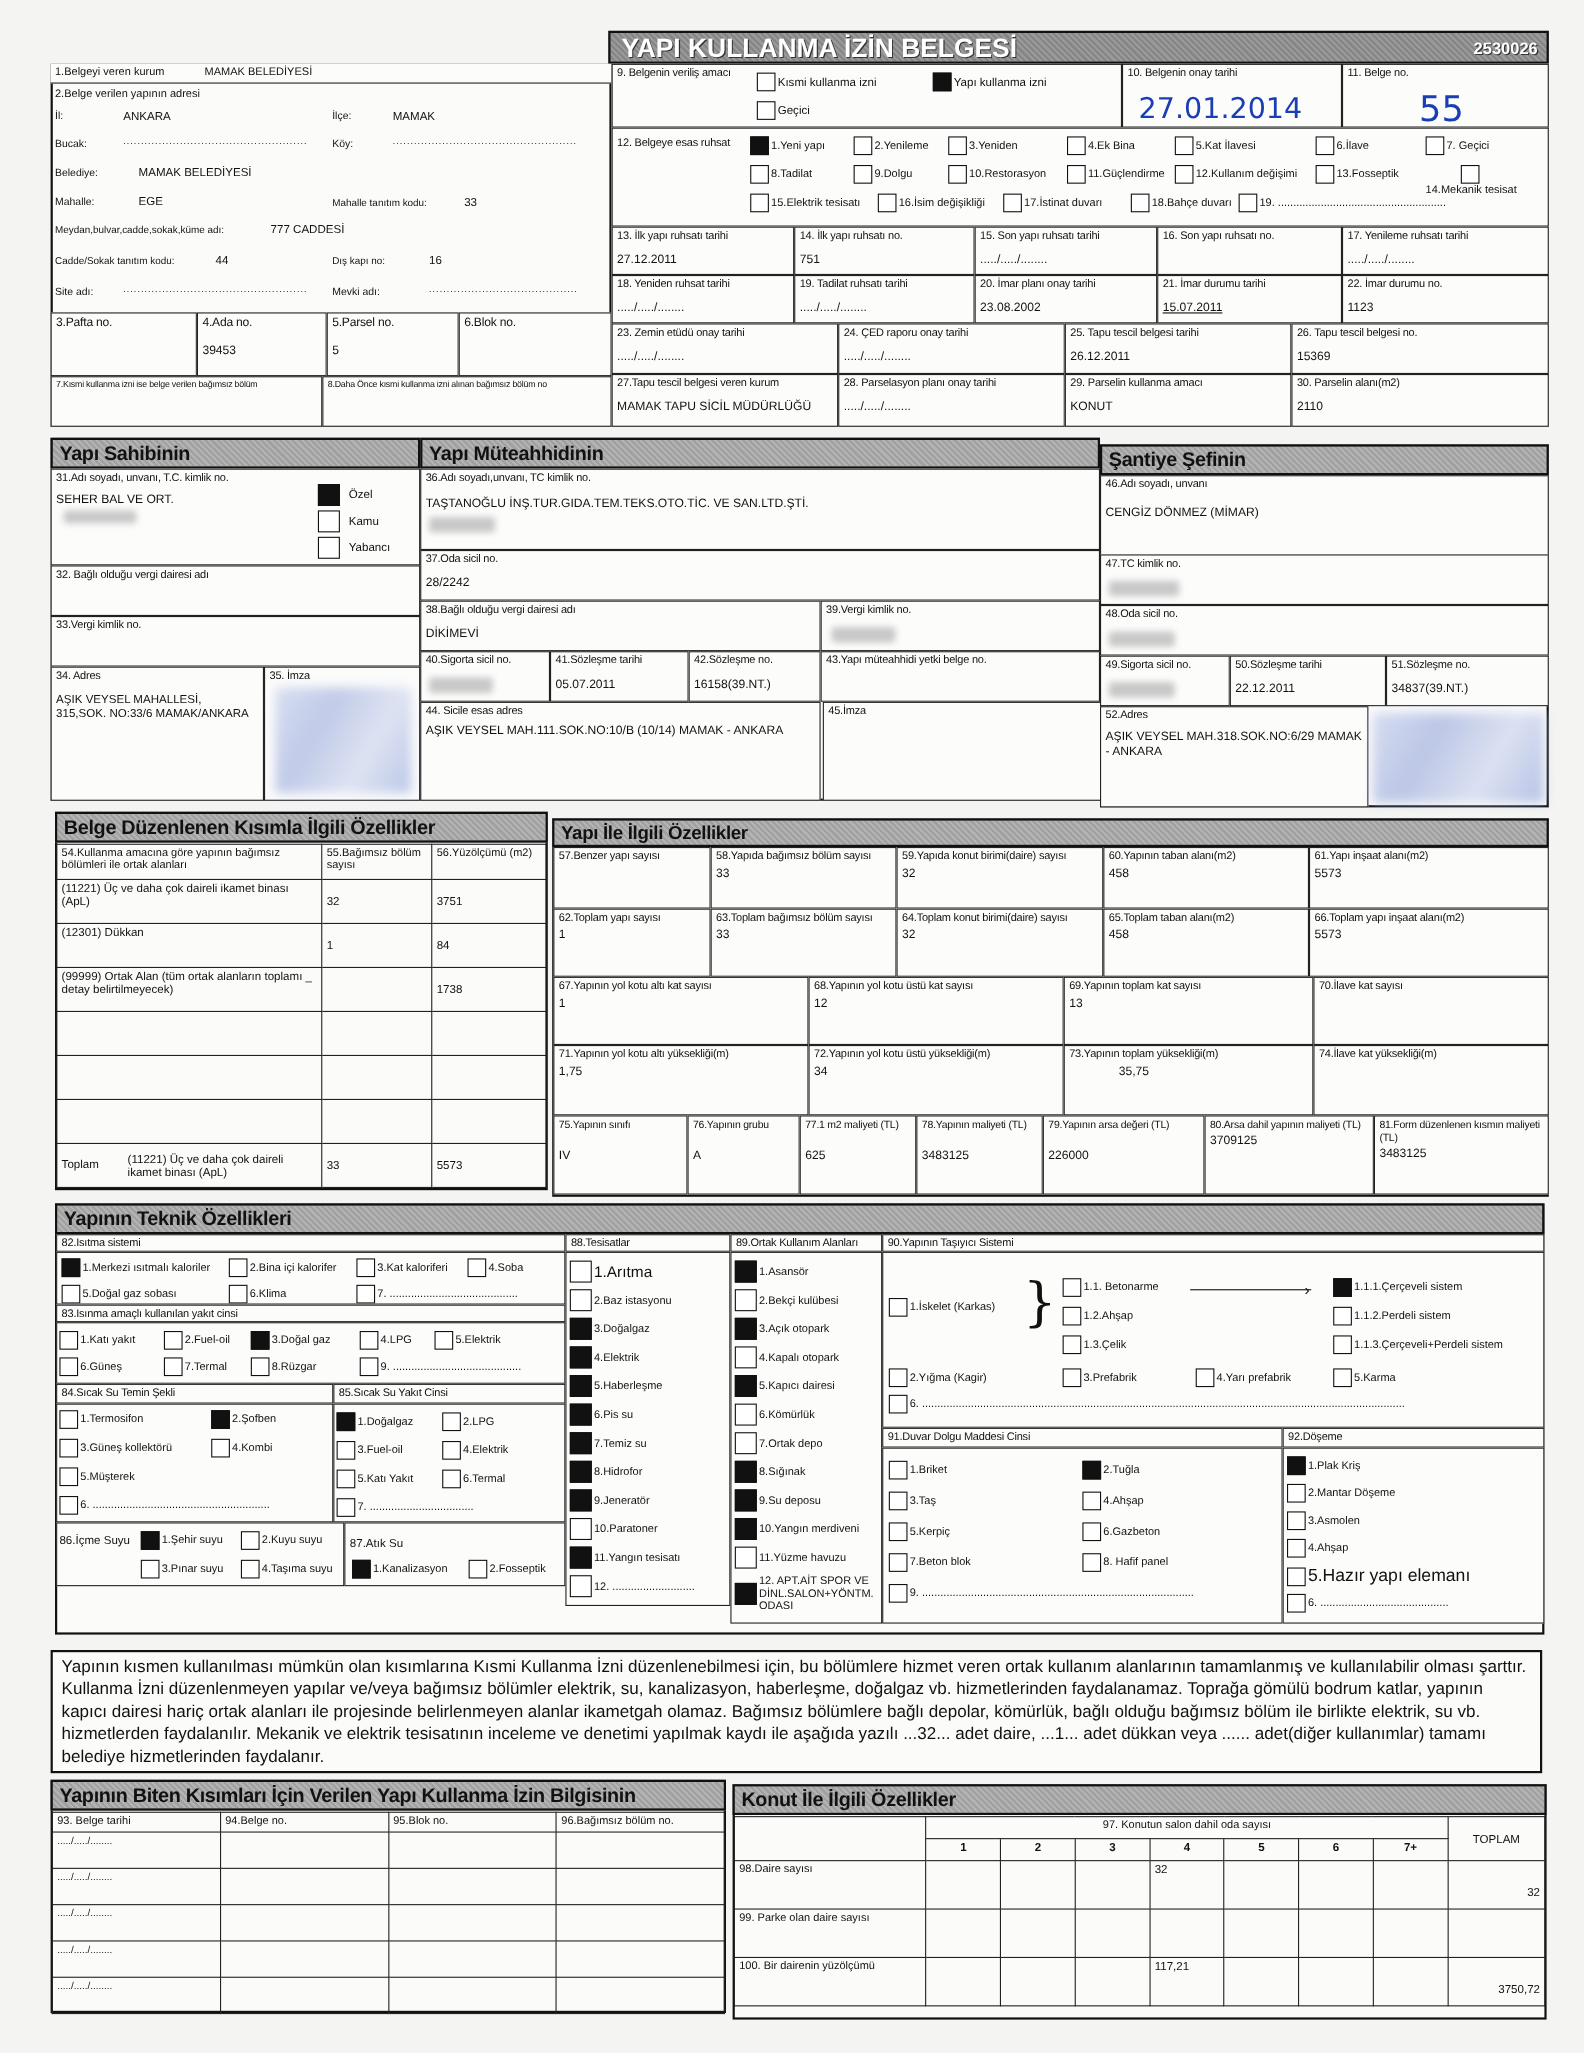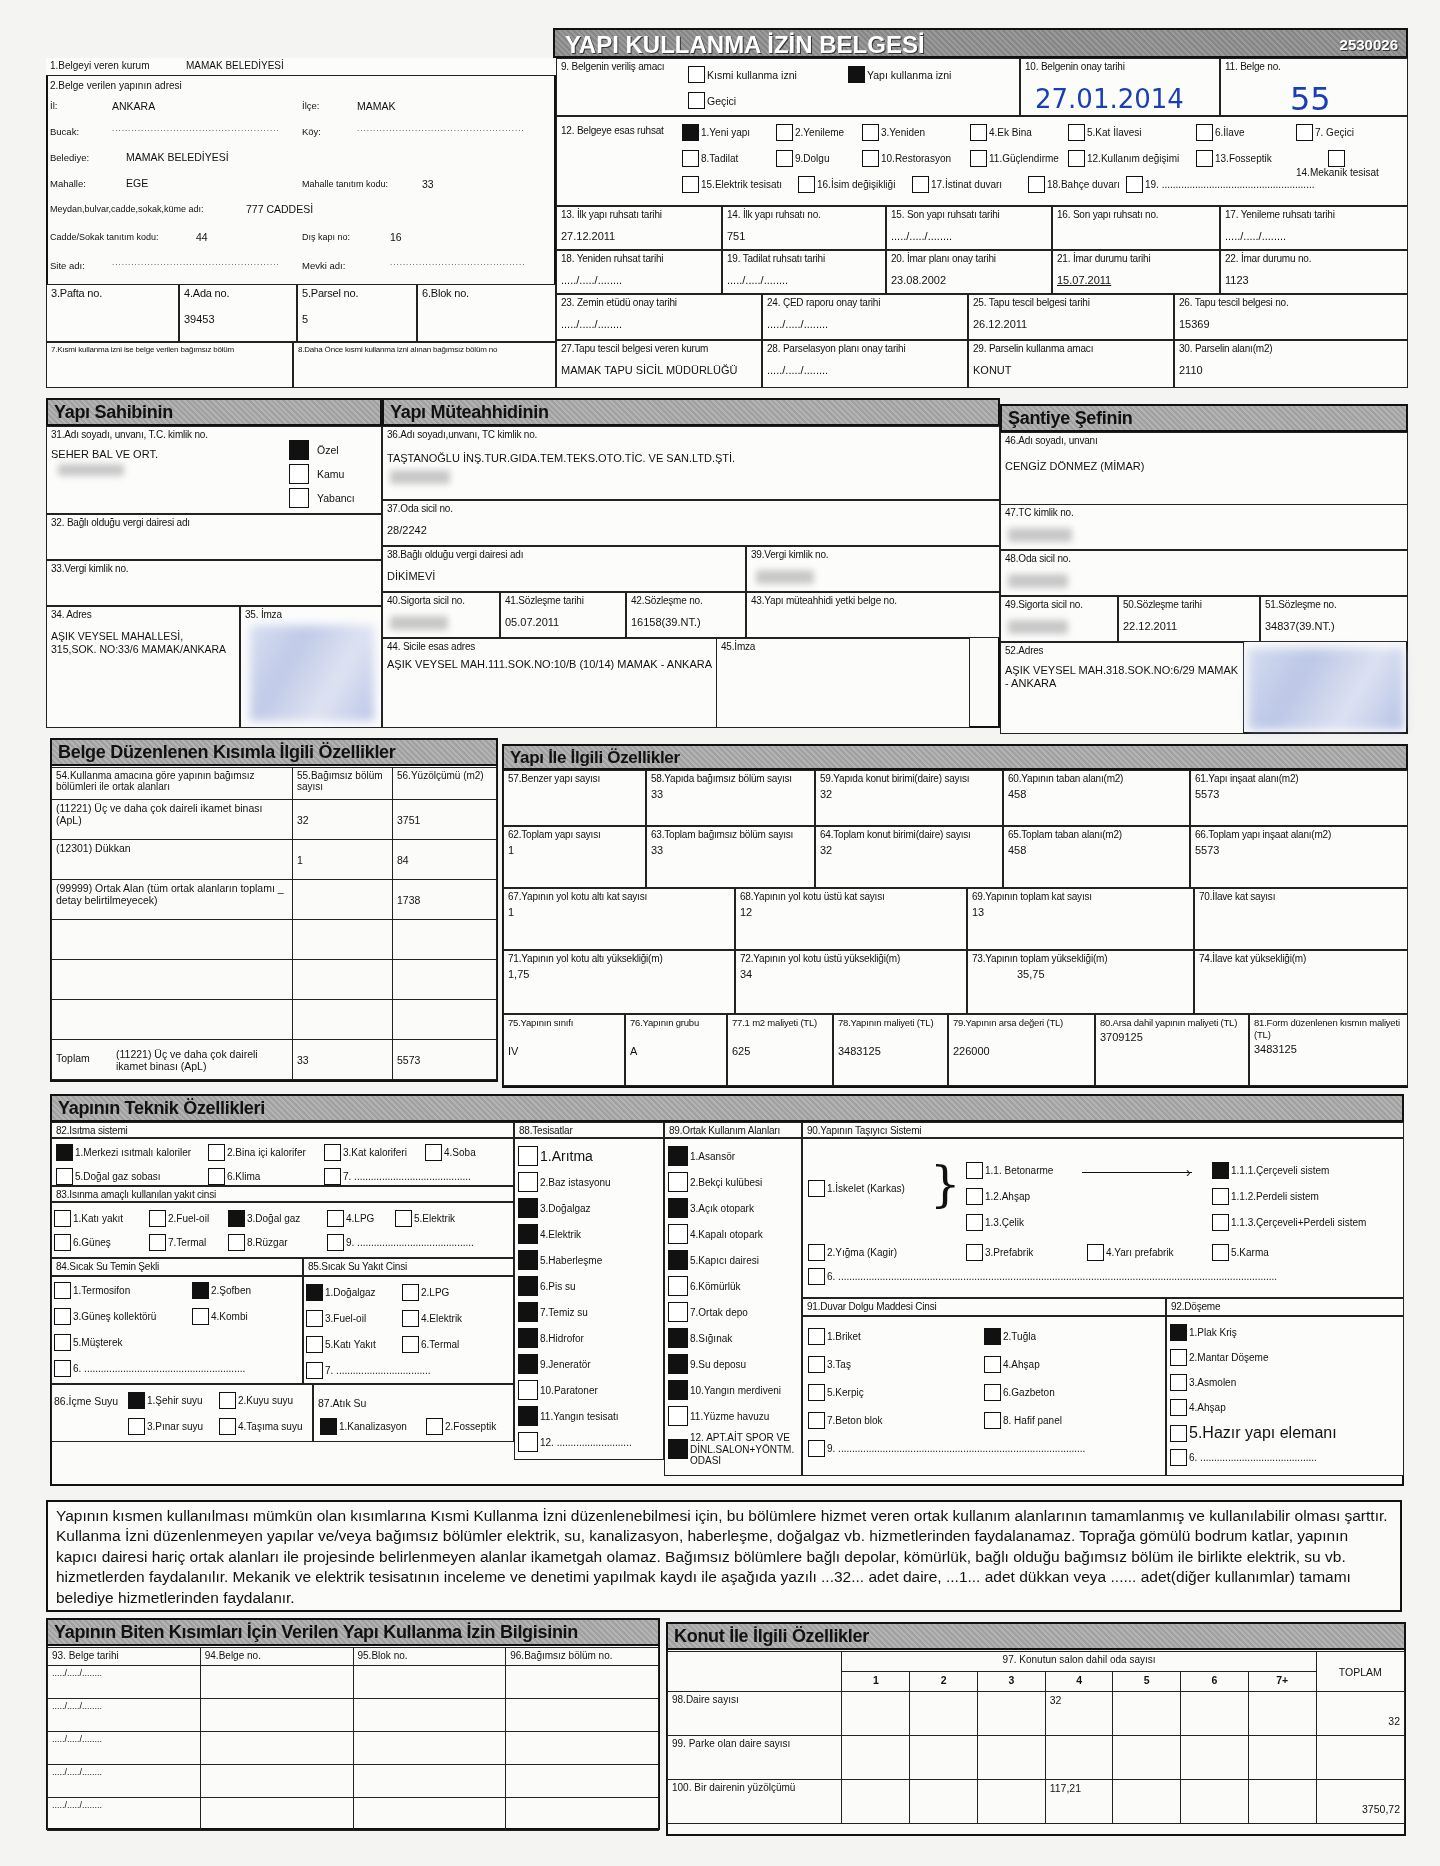--- a/index.html
+++ b/index.html
@@ -332,21 +332,21 @@
   <span class="lbl">42.Sözleşme no.</span>
   <span class="val" style="margin-top:8px">16158(39.NT.)</span>
 </div>
 <div class="cell" style="left:746px;top:592px;width:254px;height:46px;">
   <span class="lbl">43.Yapı müteahhidi yetki belge no.</span>
 </div>
 <div class="cell" style="left:382px;top:638px;width:364px;height:90px;">
   <span class="lbl">44. Sicile esas adres</span>
   <span class="val" style="margin-top:4px">AŞIK VEYSEL MAH.111.SOK.NO:10/B (10/14) MAMAK - ANKARA</span>
 </div>
-<div class="cell" style="left:716px;top:638px;width:254px;height:90px;">
+<div class="cell" style="left:748px;top:638px;width:254px;height:90px;">
   <span class="lbl">45.İmza</span>
 </div>
 
 <div class="box" style="left:1000px;top:404px;width:408px;height:330px;"></div>
 <div class="hdr" style="left:1000px;top:404px;width:408px;height:28px;">Şantiye Şefinin</div>
 <div class="cell" style="left:1000px;top:432px;width:408px;height:88px;">
   <span class="lbl">46.Adı soyadı, unvanı</span>
   <span class="val" style="margin-top:12px">CENGİZ DÖNMEZ (MİMAR)</span>
 </div>
 <div class="cell" style="left:1000px;top:504px;width:408px;height:46px;">

